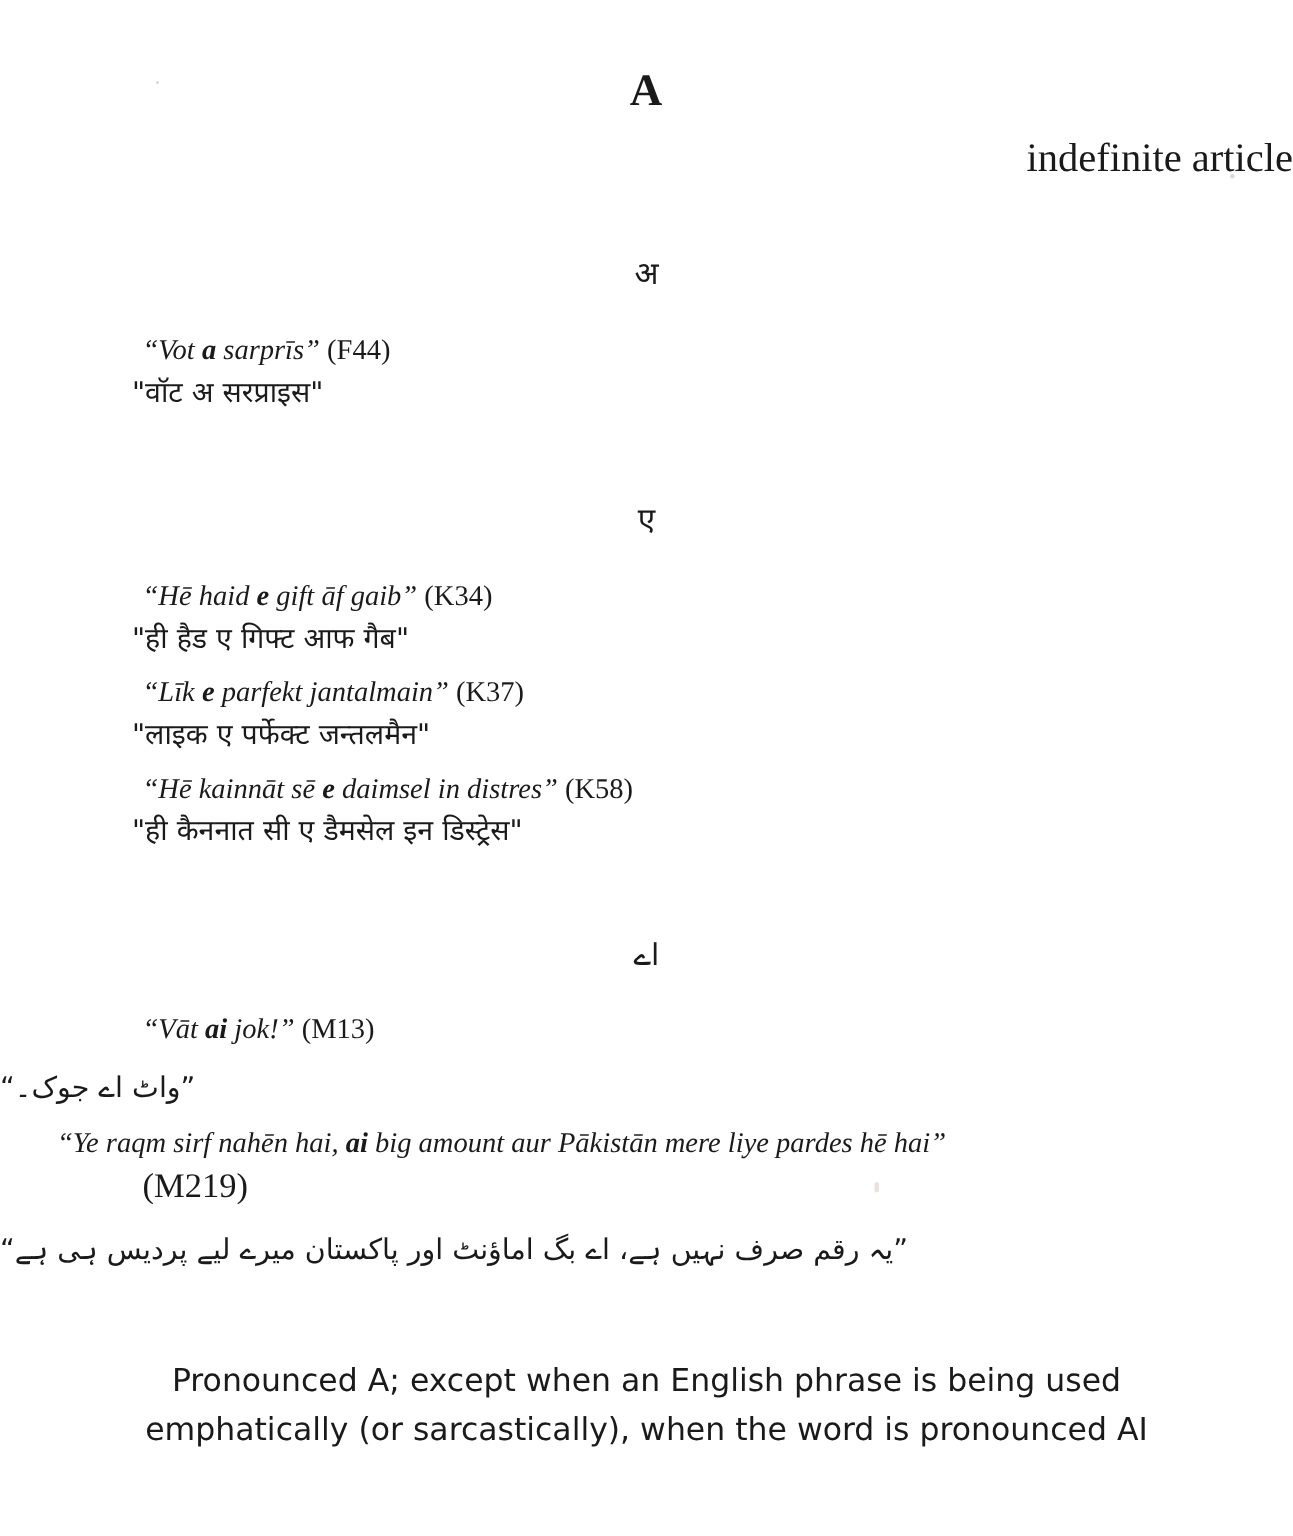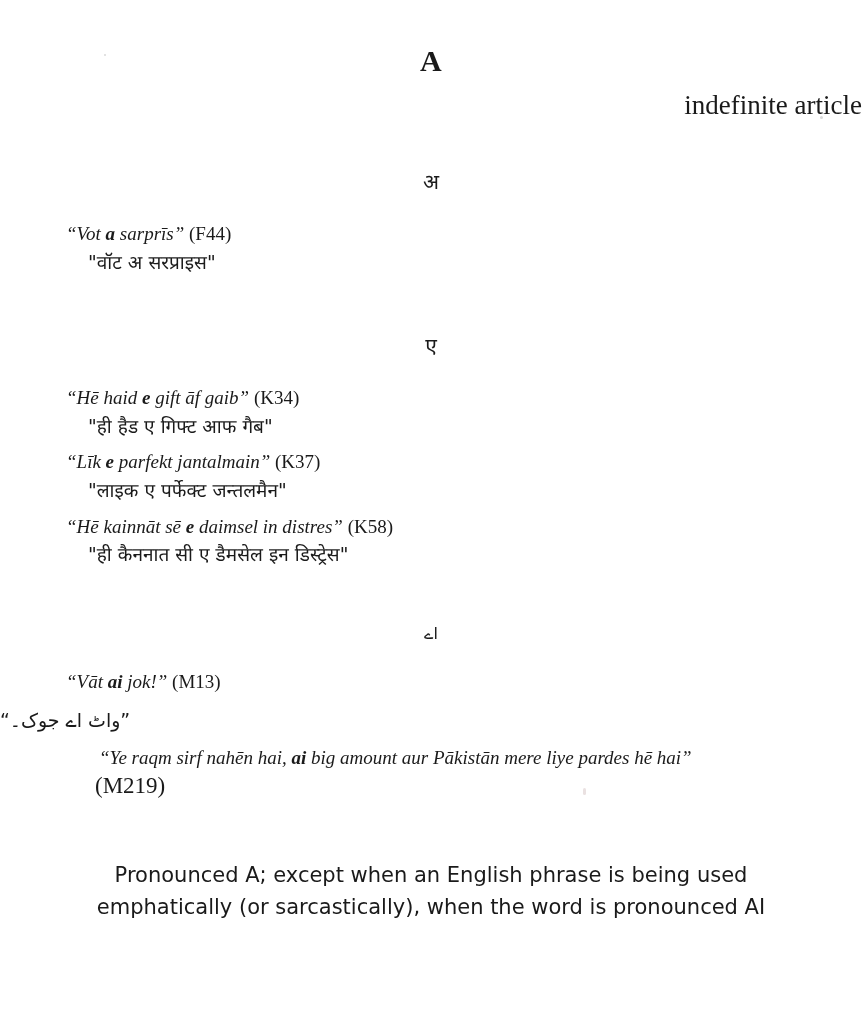--- a/index.html
+++ b/index.html
@@ -41,40 +41,40 @@
   }
 
   
   .script-heading {
     text-align: center;
     font-size: 21px;
     font-family: "DejaVu Sans", sans-serif;
     margin: 0;
   }
   .script-heading.urdu {
-    font-size: 16px;
+    font-size: 20px;
     font-family: "DejaVu Sans", sans-serif;
     direction: rtl;
   }
 
   
   .section {
     margin: 0;
     padding: 0;
   }
   .entry {
     margin: 0;
     padding: 0;
   }
   .roman {
     font-style: italic;
     font-size: 19px;
     font-family: "Liberation Serif", serif;
     margin: 0 0 2px 0;
-    padding-left: 66px;
+    padding-left: 95px;
     line-height: 1.35;
   }
   .roman .ref {
     font-style: normal;
   }
   .roman b {
     font-weight: bold;
     font-style: italic;
   }
   .deva {
@@ -87,21 +87,21 @@
   .urdu-line {
     direction: rtl;
     text-align: left;
     font-size: 19px;
     font-family: "DejaVu Sans", sans-serif;
     margin: 0 0 10px 0;
     padding-right: 92px;
     line-height: 1.6;
   }
   .roman.full {
-    padding-left: 99px;
+    padding-left: 38px;
     padding-right: 60px;
   }
   .ref-line {
     font-style: normal;
     font-size: 23px;
     padding-left: 95px;
     margin: 0 0 6px 0;
     font-family: "Liberation Serif", serif;
   }
 
@@ -177,20 +177,21 @@
     <div class="spacer-md"></div>
     <div class="entry">
       <div class="roman"><span>“Vāt <b>ai</b> jok!”</span> <span class="ref">(M13)</span></div>
       <div class="spacer-xs"></div>
       <div class="urdu-line">”واٹ اے جوک۔“</div>
     </div>
     <div class="entry">
       <div class="roman full"><span>“Ye raqm sirf nahēn hai, <b>ai</b> big amount aur Pākistān mere liye pardes hē hai”</span></div>
       <div class="ref-line">(M219)</div>
       <div class="spacer-xs"></div>
+      <div class="urdu-line">”یہ رقم صرف نہیں ہے، اے بگ اماؤنٹ اور پاکستان میرے لیے پردیس ہی ہے“</div>
     </div>
   </div>
 
   <div class="spacer-lg"></div>
 
   <div class="note">Pronounced A; except when an English phrase is being used emphatically (or sarcastically), when the word is pronounced AI</div>
 
 </div>
 
 </body></html>

